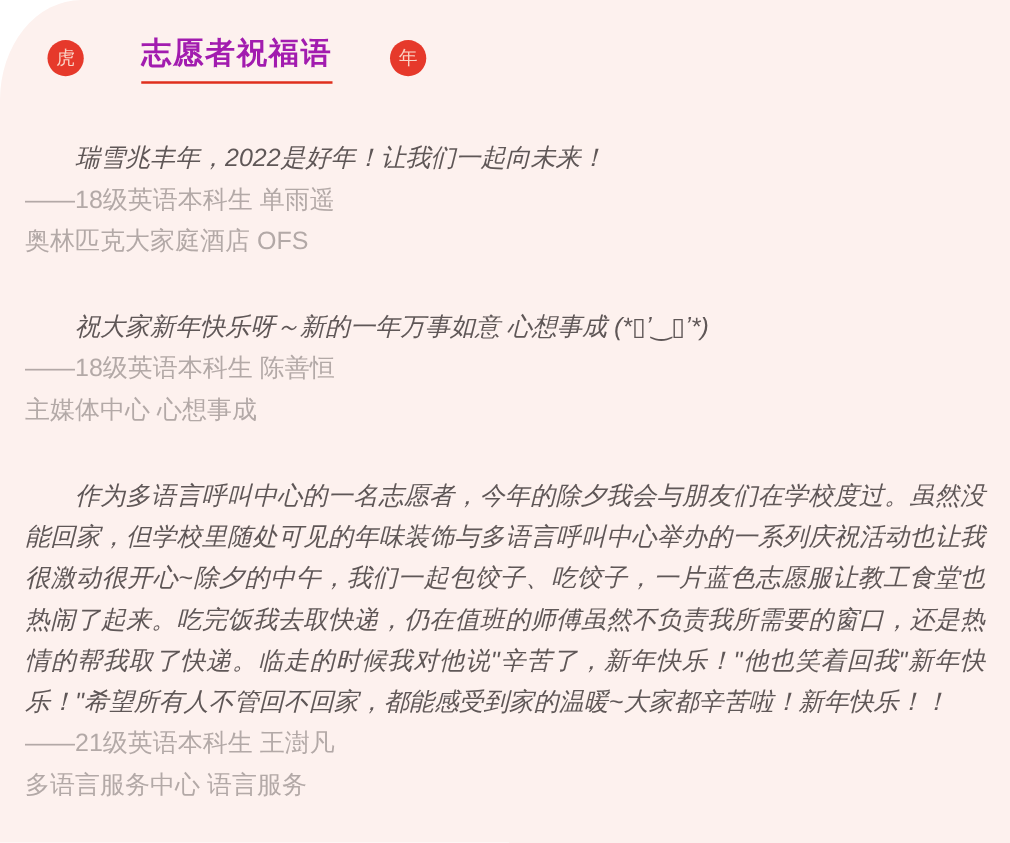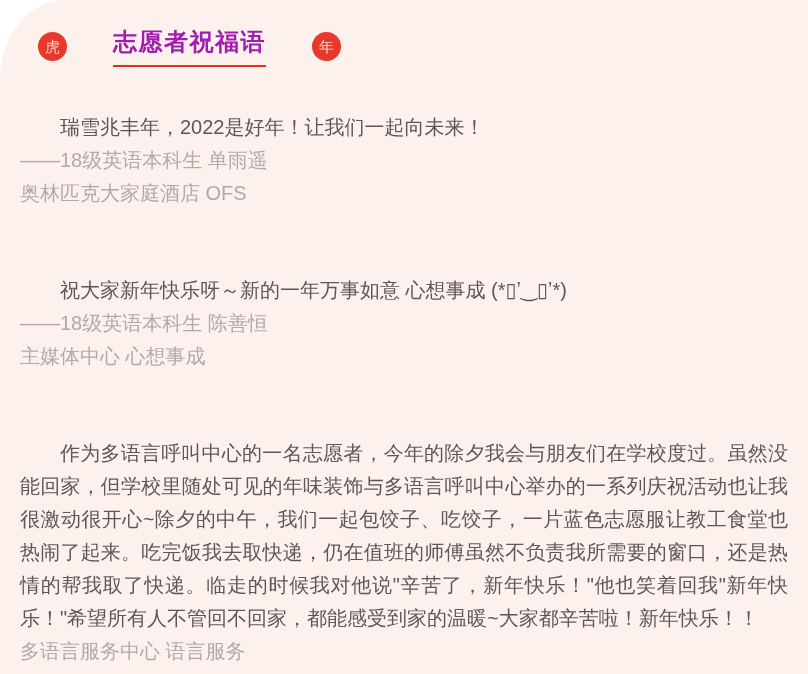--- a/index.html
+++ b/index.html
@@ -41,27 +41,28 @@
     color: #a21caf;
     letter-spacing: 1.5px;
     padding-bottom: 7px;
     border-bottom: 2px solid #df2f1d;
     white-space: nowrap;
   }
   .messages {
     margin-top: 44px;
   }
   .msg { }
-  .msg + .msg { margin-top: 64px; }
+  .msg + .msg { margin-top: 36px; }
   .msg-text {
     font-size: 20px;
     line-height: 33px;
     color: #5f5757;
     text-indent: 2em;
     text-align: justify;
+    font-style: italic;
   }
   .msg-attr {
     font-size: 20px;
     line-height: 33px;
     color: #b3a9a7;
     text-align: left;
     padding-right: 13px;
   }
 </style>
 </head>
@@ -84,17 +85,18 @@
     </div>
 
     <div class="msg">
       <p class="msg-text">祝大家新年快乐呀～新的一年万事如意 心想事成 (*▯ʼ‿▯ʼ*)</p>
       <p class="msg-attr">——18级英语本科生 陈善恒</p>
       <p class="msg-attr">主媒体中心 心想事成</p>
     </div>
 
     <div class="msg">
       <p class="msg-text">作为多语言呼叫中心的一名志愿者，今年的除夕我会与朋友们在学校度过。虽然没能回家，但学校里随处可见的年味装饰与多语言呼叫中心举办的一系列庆祝活动也让我很激动很开心~除夕的中午，我们一起包饺子、吃饺子，一片蓝色志愿服让教工食堂也热闹了起来。吃完饭我去取快递，仍在值班的师傅虽然不负责我所需要的窗口，还是热情的帮我取了快递。临走的时候我对他说"辛苦了，新年快乐！"他也笑着回我"新年快乐！"希望所有人不管回不回家，都能感受到家的温暖~大家都辛苦啦！新年快乐！！</p>
+      <p class="msg-attr">——21级英语本科生 王澍凡</p>
       <p class="msg-attr">多语言服务中心 语言服务</p>
     </div>
 
   </div>
 </div>
 
 </body></html>

